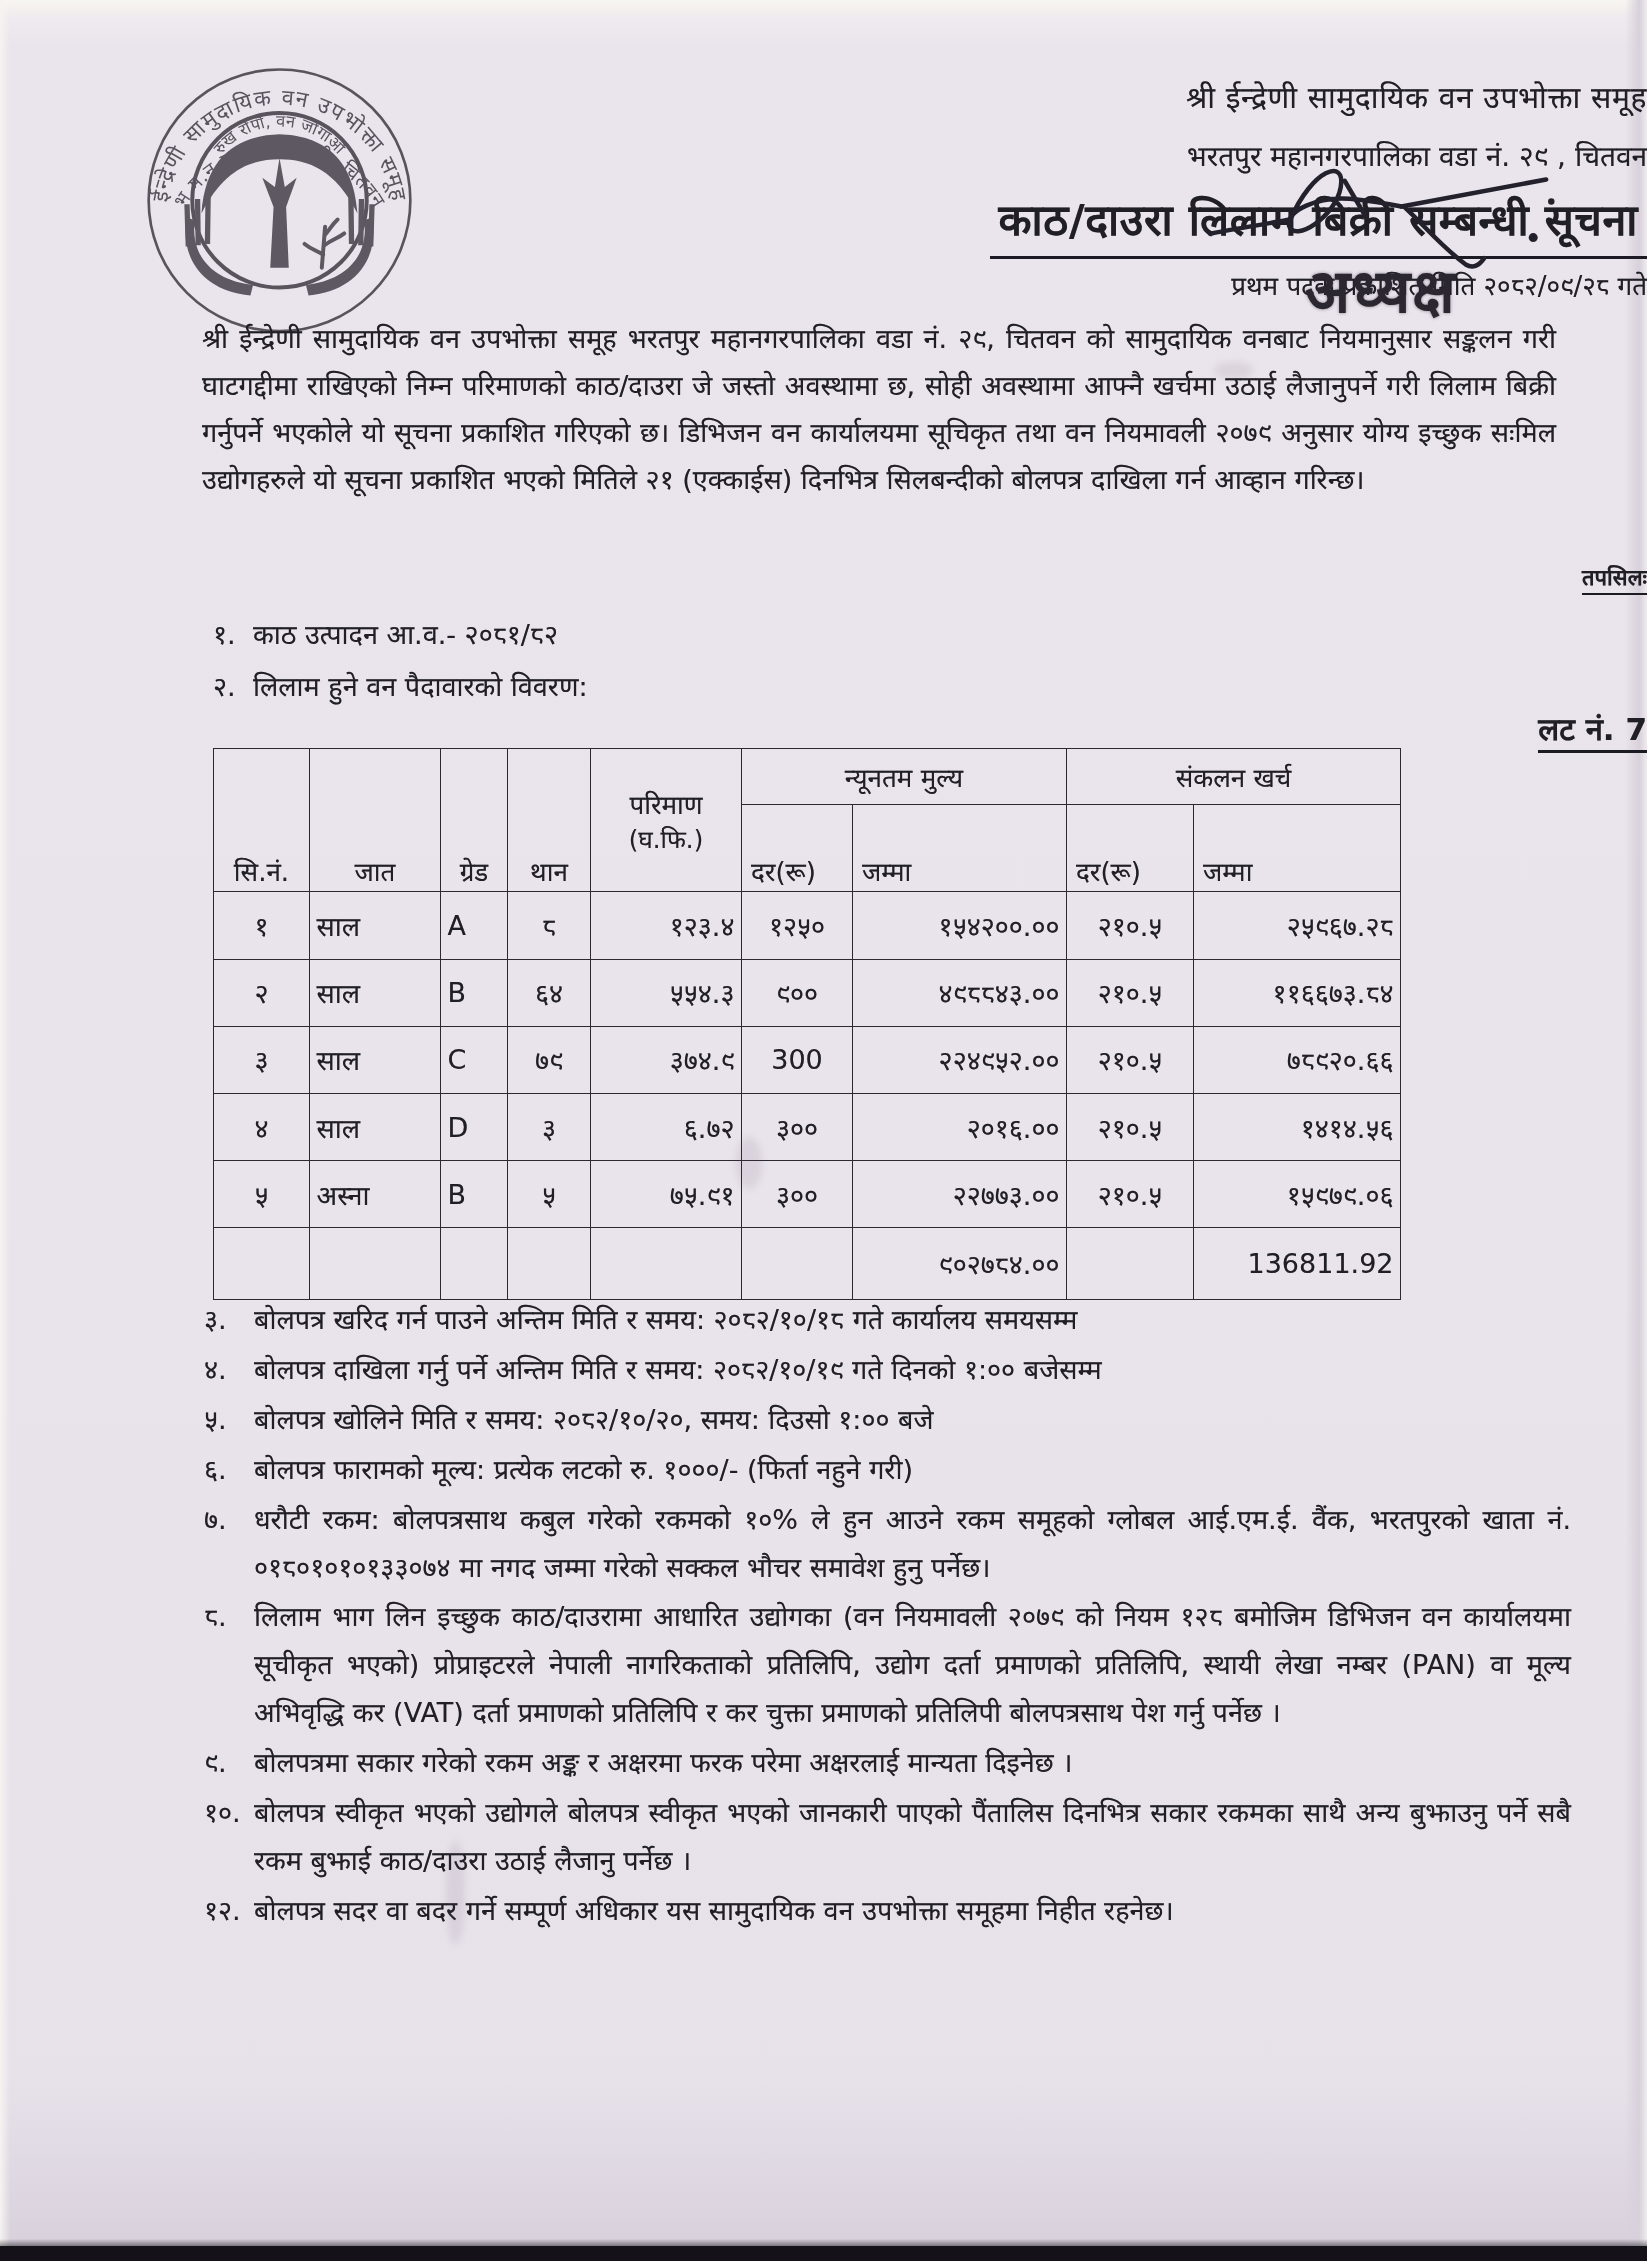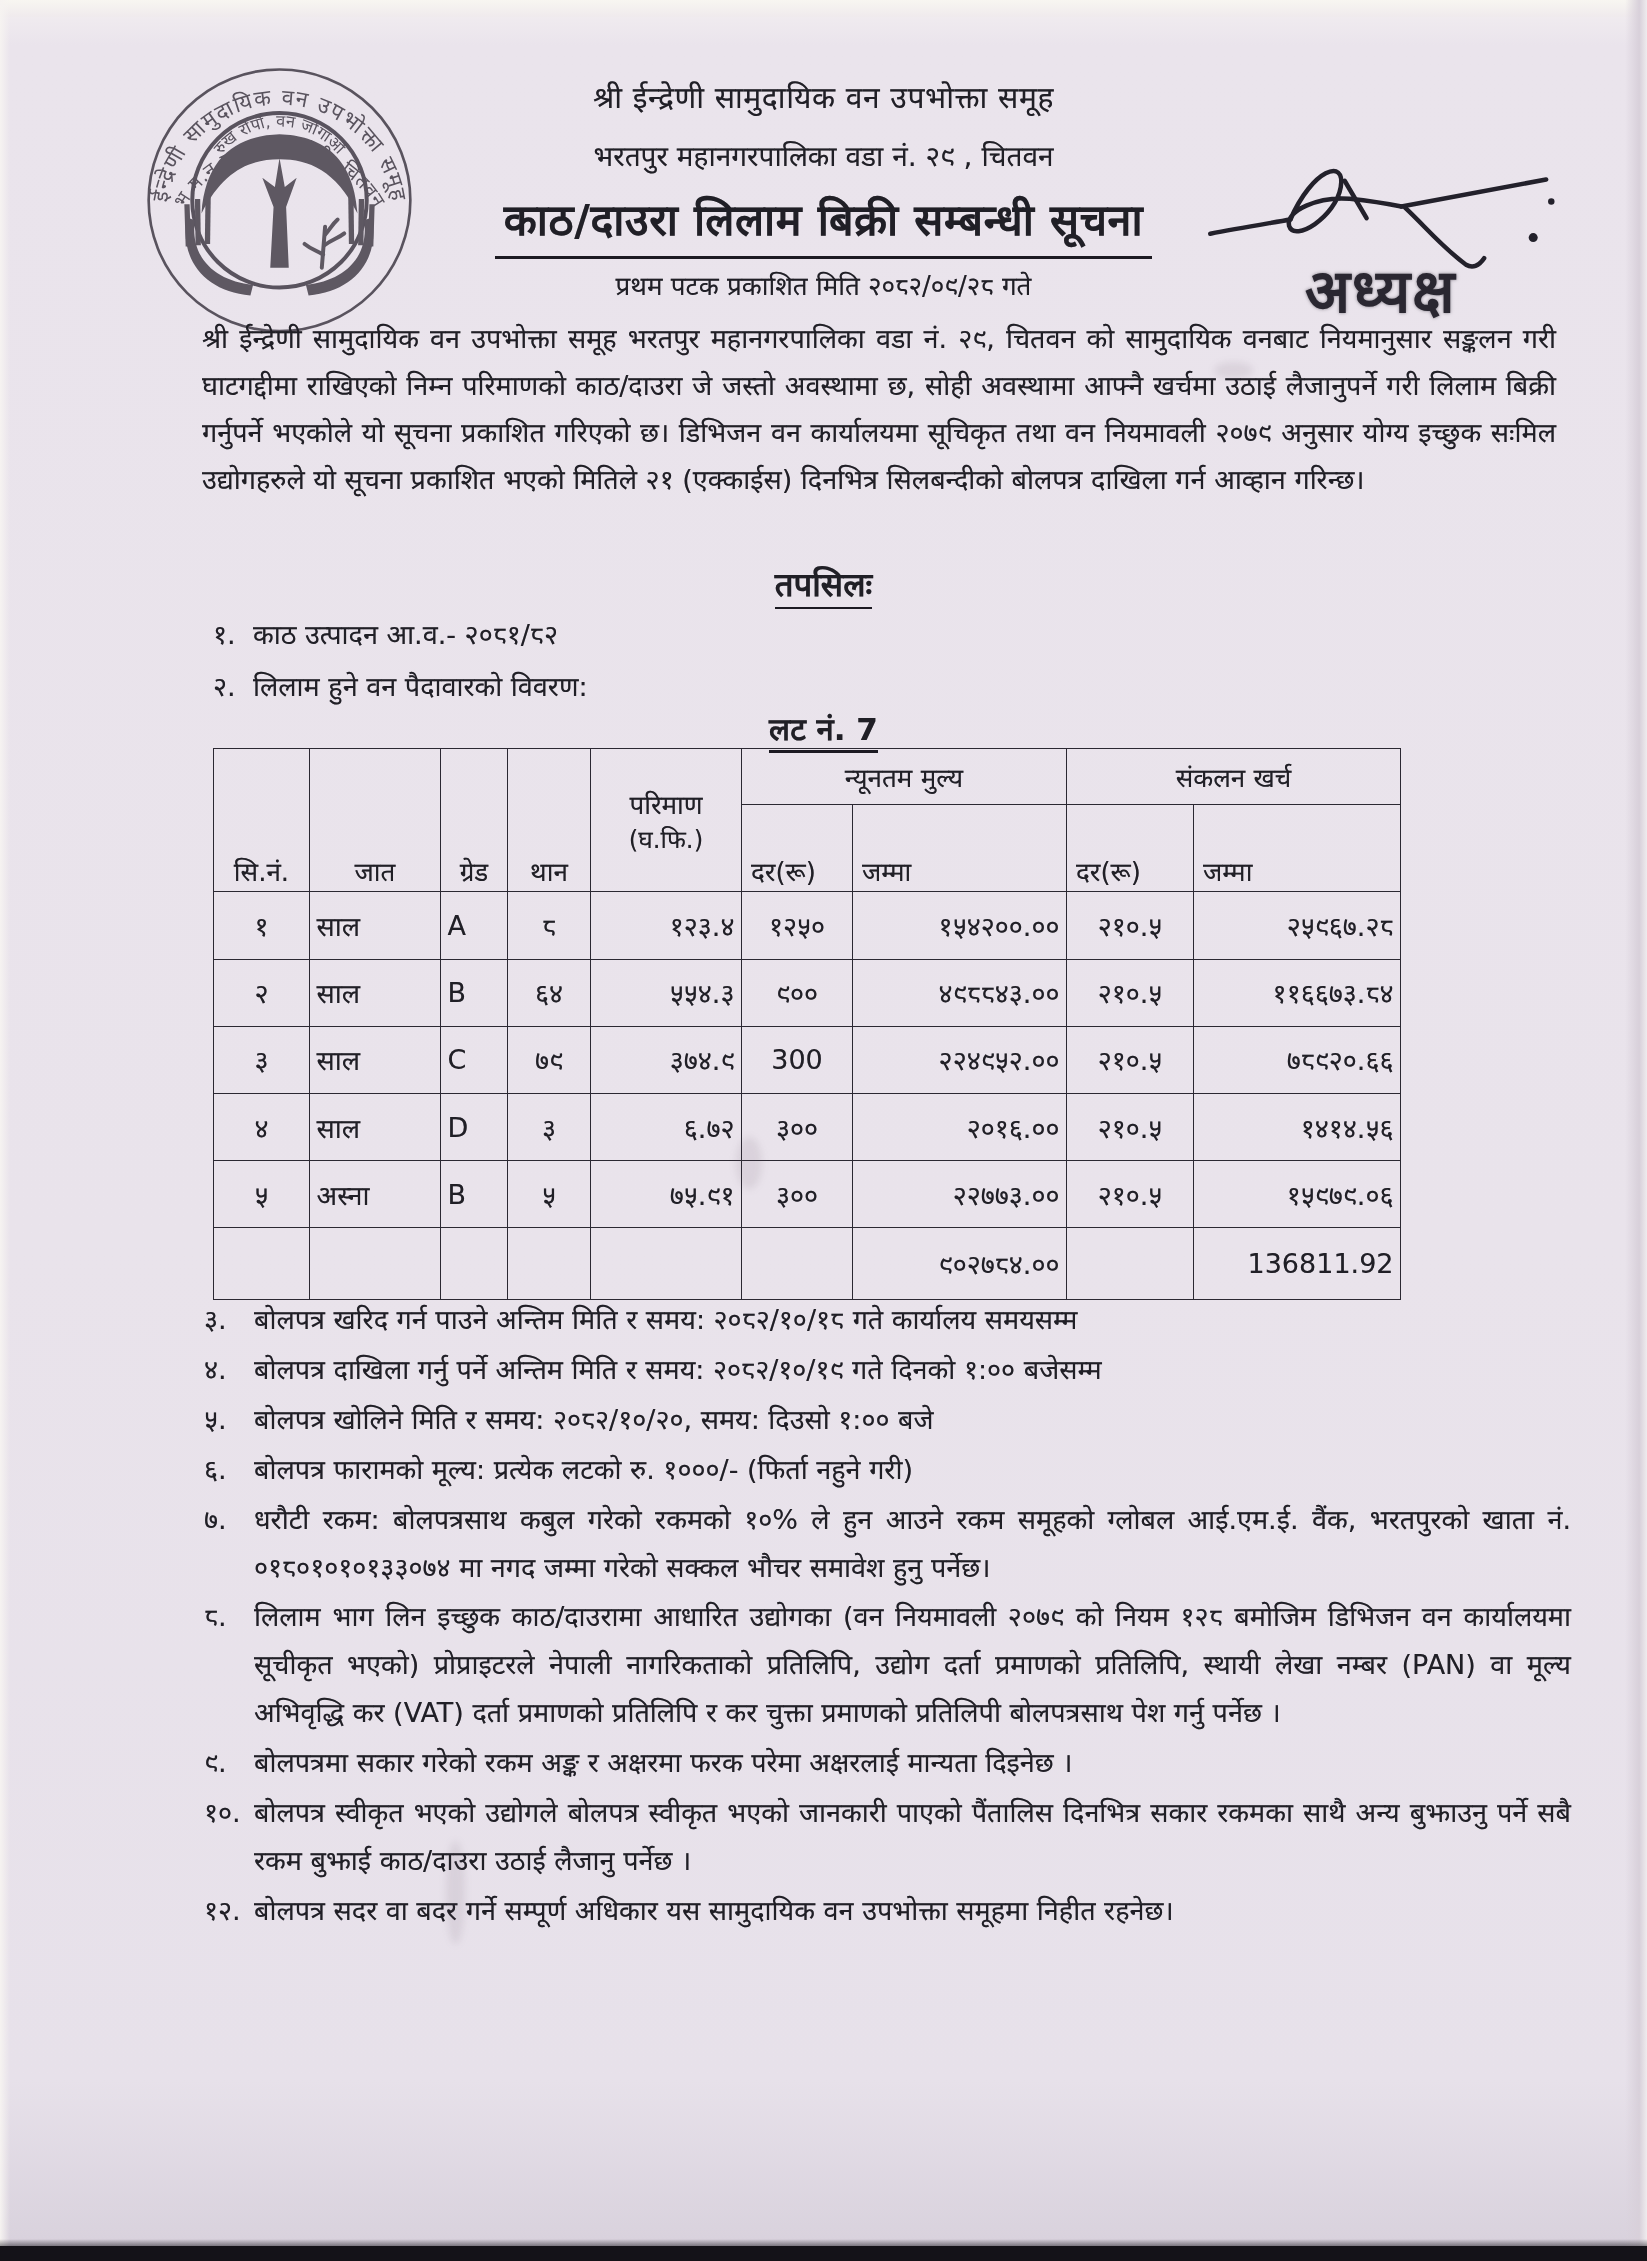--- a/index.html
+++ b/index.html
@@ -12,35 +12,35 @@
   .paper{
     position:absolute;inset:0;
     background:linear-gradient(180deg,#f3eff1 0%,#eae4ec 2%,#e9e3eb 55%,#e7e1ea 92%,#d9d2dd 99%,#beb6c2 100%);
   }
   .edge-top{position:absolute;left:0;top:0;width:1647px;height:17px;background:linear-gradient(180deg,#f8f6f1,#efeaed);}
   .edge-left{position:absolute;left:0;top:0;width:10.3px;height:2261px;background:linear-gradient(90deg,#f6f3f1,rgba(246,243,241,0));}
   .edge-right{position:absolute;right:0;top:0;width:22px;height:2261px;background:linear-gradient(270deg,#efecee 0%,#d8d0da 35%,rgba(216,208,218,0) 100%);}
   .edge-bottom{position:absolute;left:0;bottom:0;width:1647px;height:15.5px;background:#141218;}
   .edge-bottom2{position:absolute;left:0;bottom:15.5px;width:1647px;height:6.5px;background:linear-gradient(180deg,rgba(20,18,24,0),rgba(20,18,24,.45));}
 
-  .centered{position:absolute;left:0;width:1647px;text-align:center;}
+  .centered{position:absolute;left:0;width:1647px;text-align:right;}
   .ink{color:#201f26;text-shadow:0 0 0.6px rgba(32,31,38,.45);}
 
   .org-name{top:76px;font-size:30px;letter-spacing:0.6px;}
   .org-address{top:136px;font-size:28px;}
   .doc-title{top:189px;font-size:43px;font-weight:bold;letter-spacing:0.6px;}
   .doc-title span{display:inline-block;border-bottom:3.9px solid #1c1a22;padding:0 9px 7.8px 9px;}
   .published{top:267px;font-size:26px;}
 
   .intro{
     position:absolute;left:202px;top:315px;width:1354px;
     font-size:27px;line-height:47px;text-align:justify;
   }
 
-  .tapasil{top:561px;font-size:33px;font-weight:bold;}
+  .tapasil{top:561px;font-size:22px;font-weight:bold;}
   .tapasil span{border-bottom:2.6px solid #1c1a22;padding-bottom:2.6px;}
 
   .pre-item{position:absolute;left:213px;font-size:27px;}
   .pre-item .no{display:inline-block;min-width:40px;}
   .pre1{top:615px;}
   .pre2{top:667px;}
 
   .lot-heading{top:707px;font-size:31px;font-weight:bold;}
   .lot-heading span{border-bottom:3.2px solid #1c1a22;padding-bottom:2.6px;}
 

